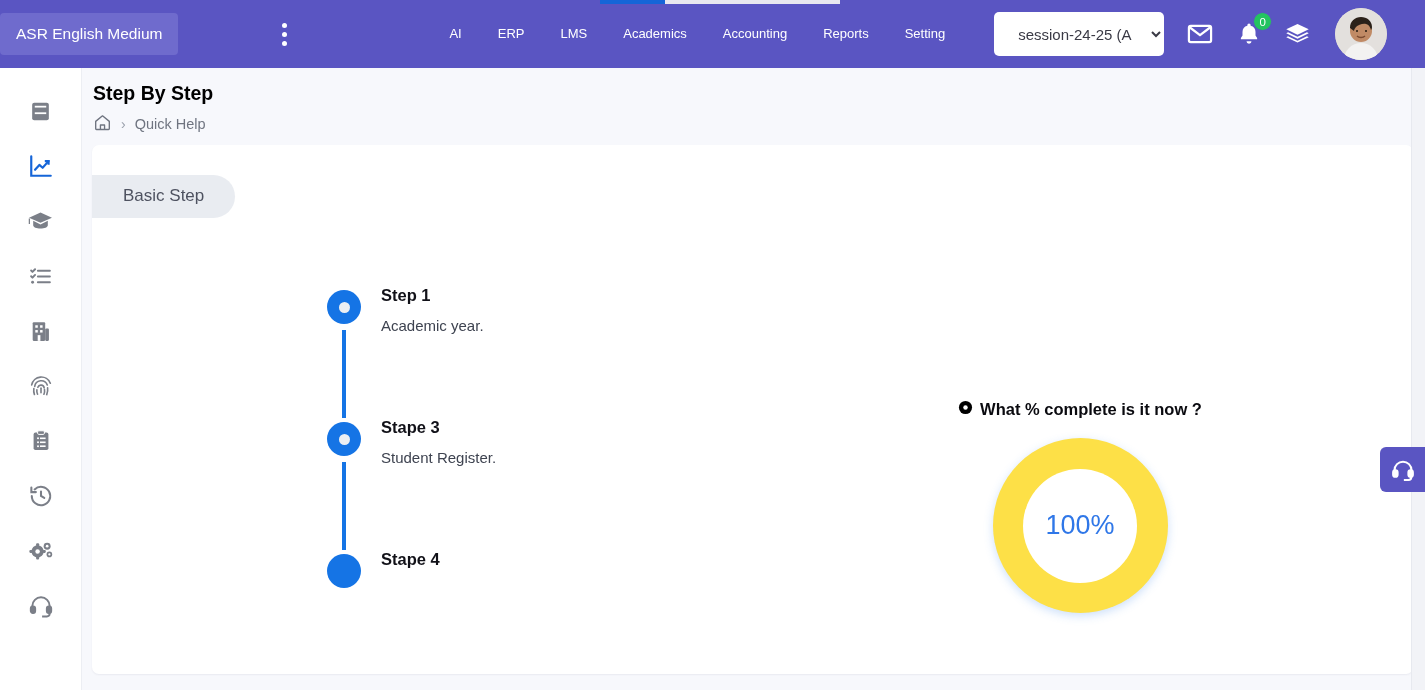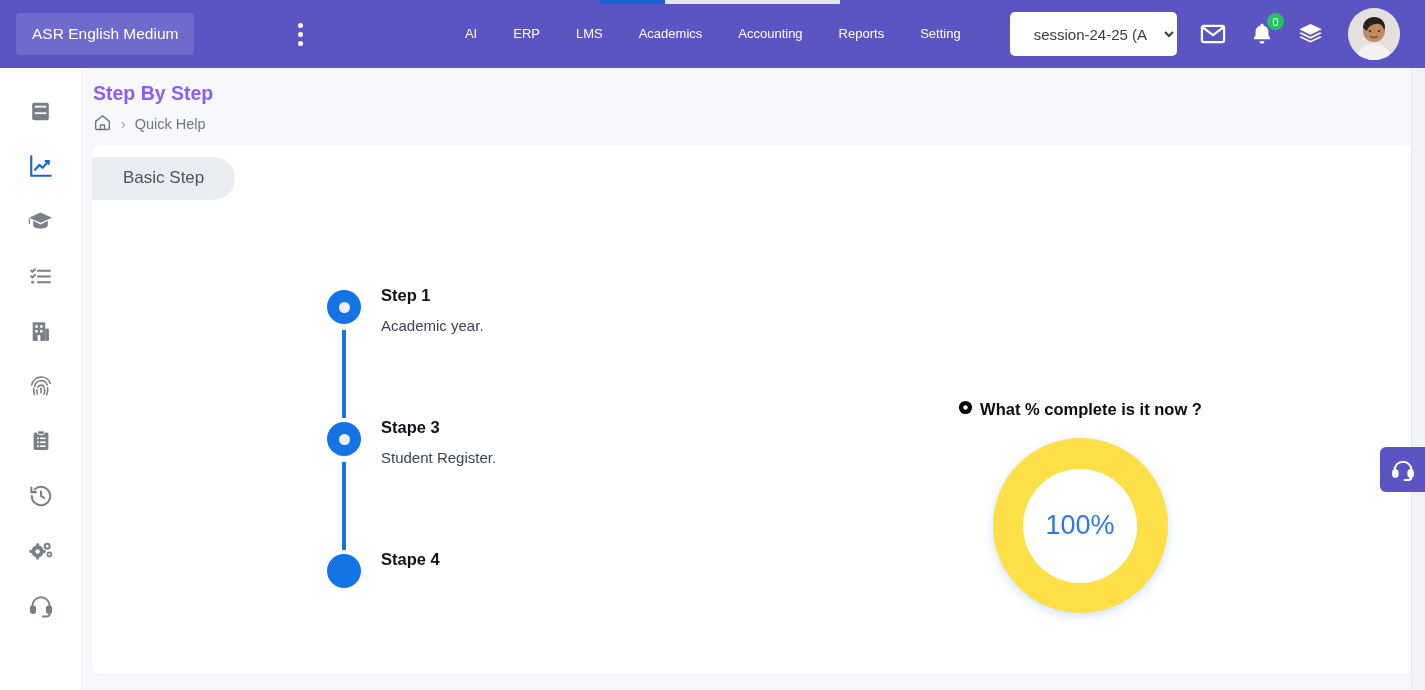--- a/index.html
+++ b/index.html
@@ -16,21 +16,21 @@
     background: #e8e8ef; z-index: 60;
   }
   #loadbar .fill { width: 27%; height: 100%; background: #1565d8; }
 
   
   #header {
     position: absolute; top: 0; left: 0; width: 1425px; height: 68px;
     background: #5a55c2; display: flex; align-items: center; z-index: 50;
   }
   #brand {
-    margin-left: 16px; height: 42px; display: flex; align-items: center;
+    margin-left: 0px; height: 42px; display: flex; align-items: center;
     padding: 0 16px; background: #6f6bcd; border-radius: 4px;
     color: #fff; font-size: 15.5px; white-space: nowrap;
   }
   #kebab {
     margin-left: 92px; width: 28px; height: 34px;
     display: flex; flex-direction: column; align-items: center;
     justify-content: center; gap: 4px; cursor: pointer;
   }
   #kebab i { width: 5px; height: 5px; border-radius: 50%; background: #fff; display: block; }
 
@@ -71,31 +71,31 @@
   .sbi { width: 34px; height: 34px; display: flex; align-items: center;
          justify-content: center; color: #7b7f88; cursor: pointer; }
   .sbi.active { color: #1565d8; }
 
   
   #content {
     position: absolute; top: 68px; left: 82px; right: 0; bottom: 0;
     background: #f7f8fc; overflow: hidden;
   }
   #pagehead { padding: 14px 0 0 11px; }
-  #pagetitle { font-size: 19.5px; font-weight: bold; color: #8b5cf6; }
+  #pagetitle { font-size: 19.5px; font-weight: bold; color: #000000; }
   #crumb { display: flex; align-items: center; gap: 9px; margin-top: 8px; color: #6f7480; font-size: 14.5px; }
   #crumb .sep { color: #9aa0ac; font-size: 14px; }
 
   #card {
     margin: 10px 12px 0 10px; background: #fff;
     border-radius: 7px; height: 529px; position: relative;
     box-shadow: 0 1px 2px rgba(20,25,60,.06);
   }
   #tab {
-    position: absolute; top: 12px; left: 0;
+    position: absolute; top: 30px; left: 0;
     background: #e9ecf1; color: #4e5260; font-size: 17px;
     padding: 11px 31px 12px 31px;
     border-top-right-radius: 22px; border-bottom-right-radius: 22px;
     cursor: pointer;
   }
 
   
   #timeline { position: absolute; left: 235px; top: 145px; width: 520px; }
   .tl-row { position: relative; height: 132px; }
   .tl-row:last-child { height: 70px; }

